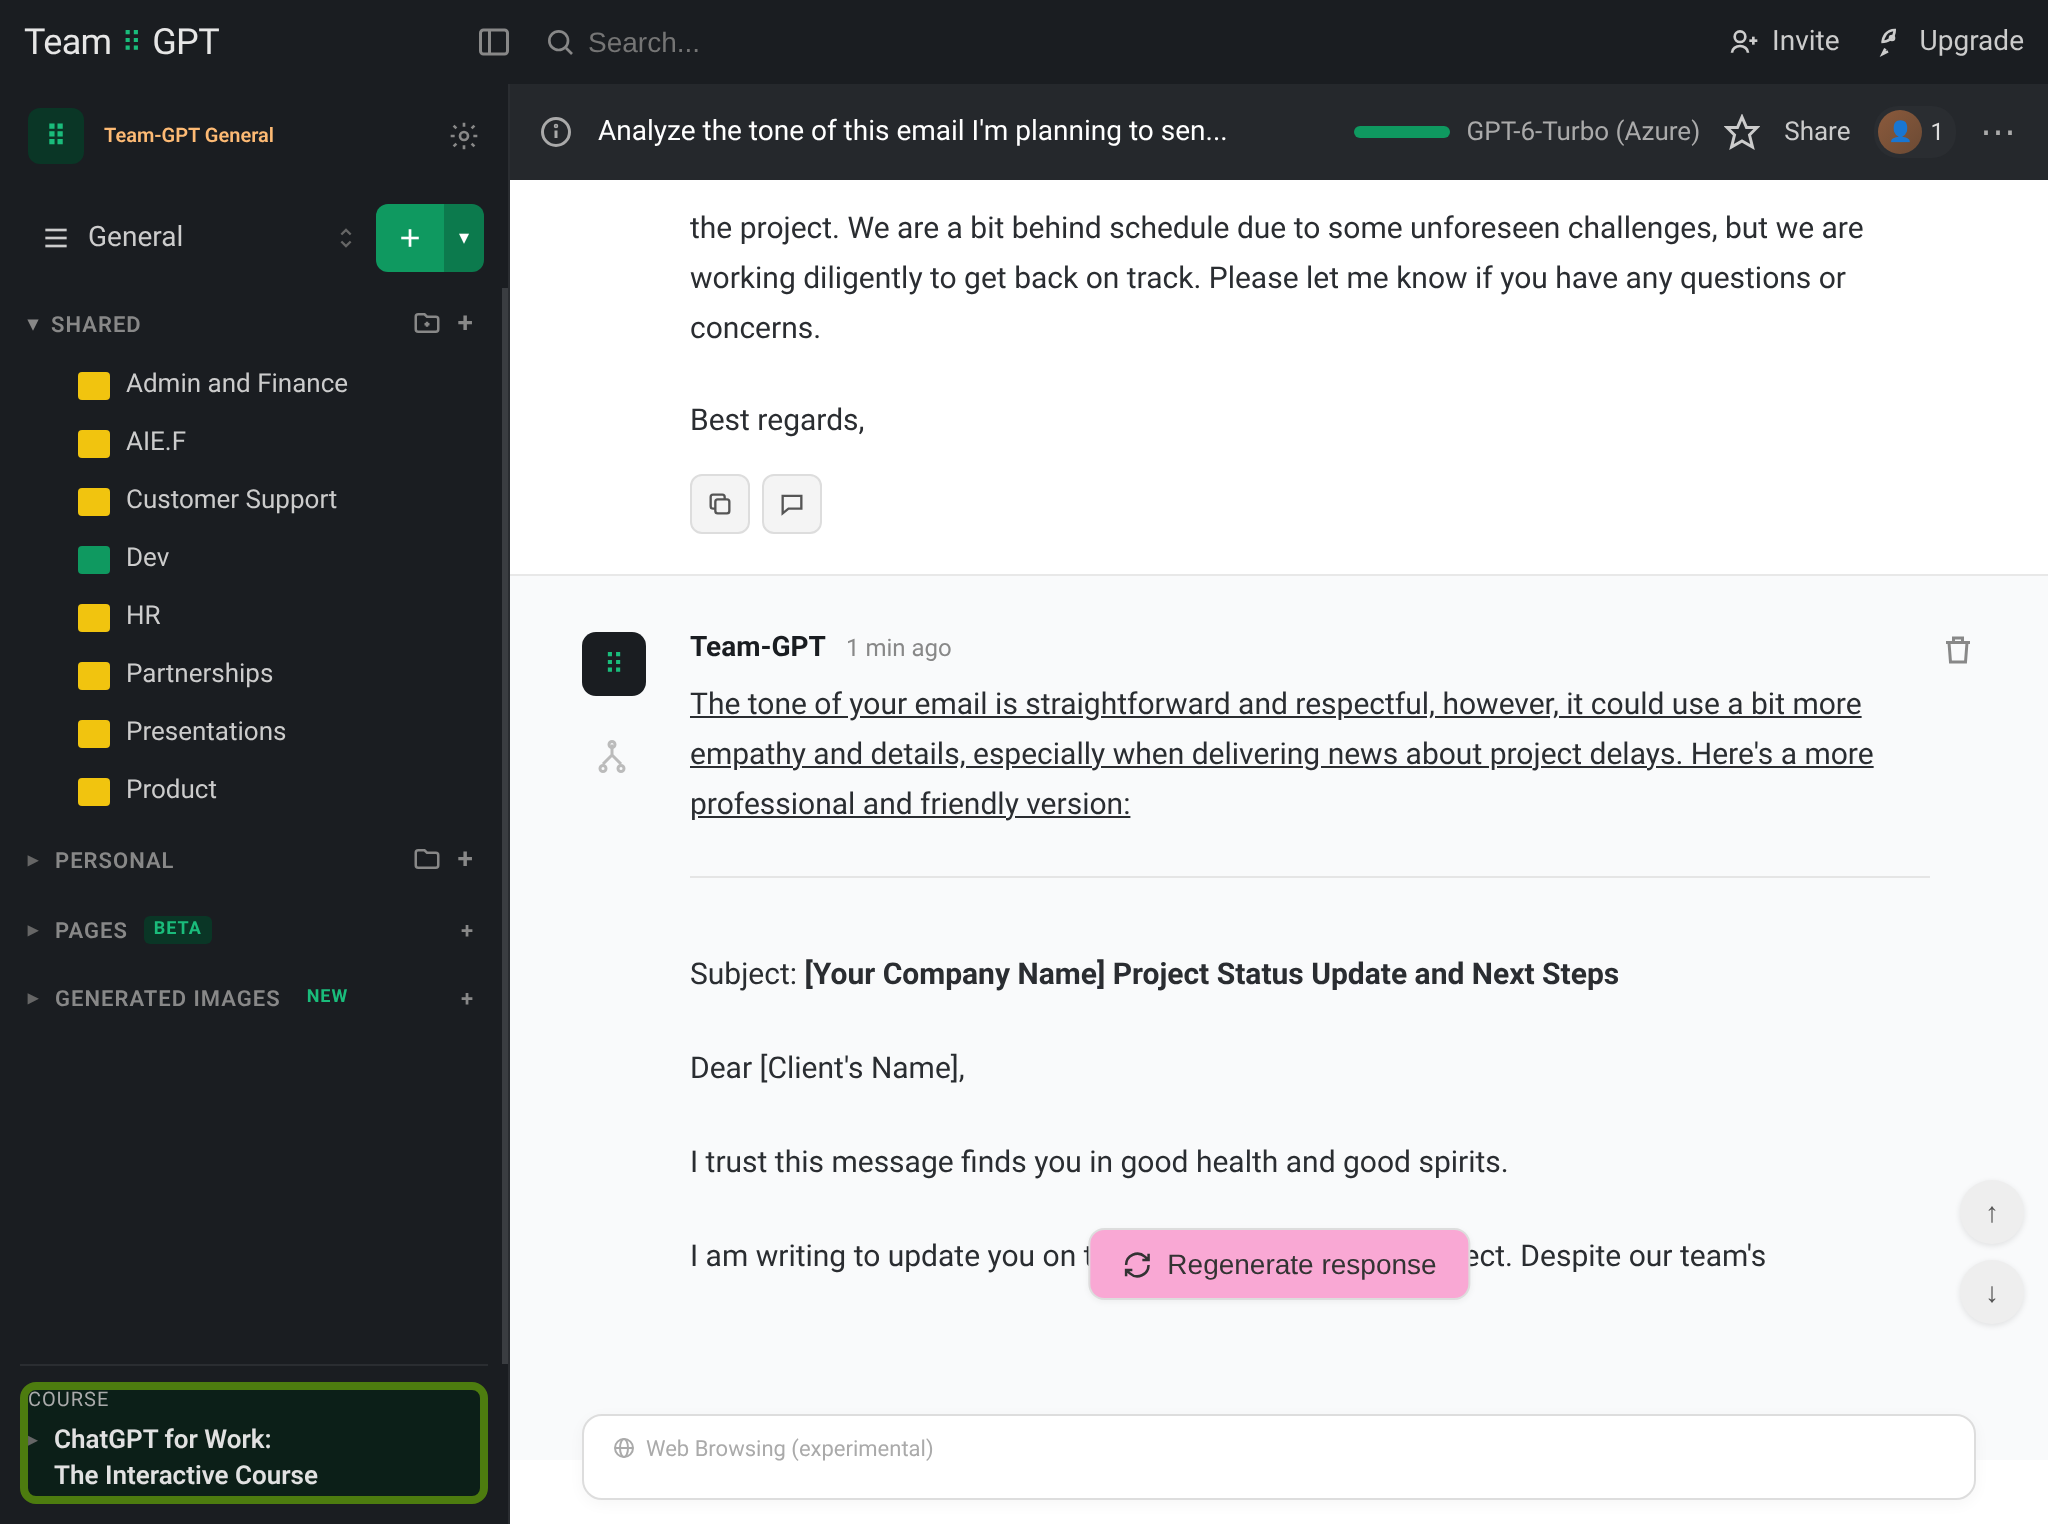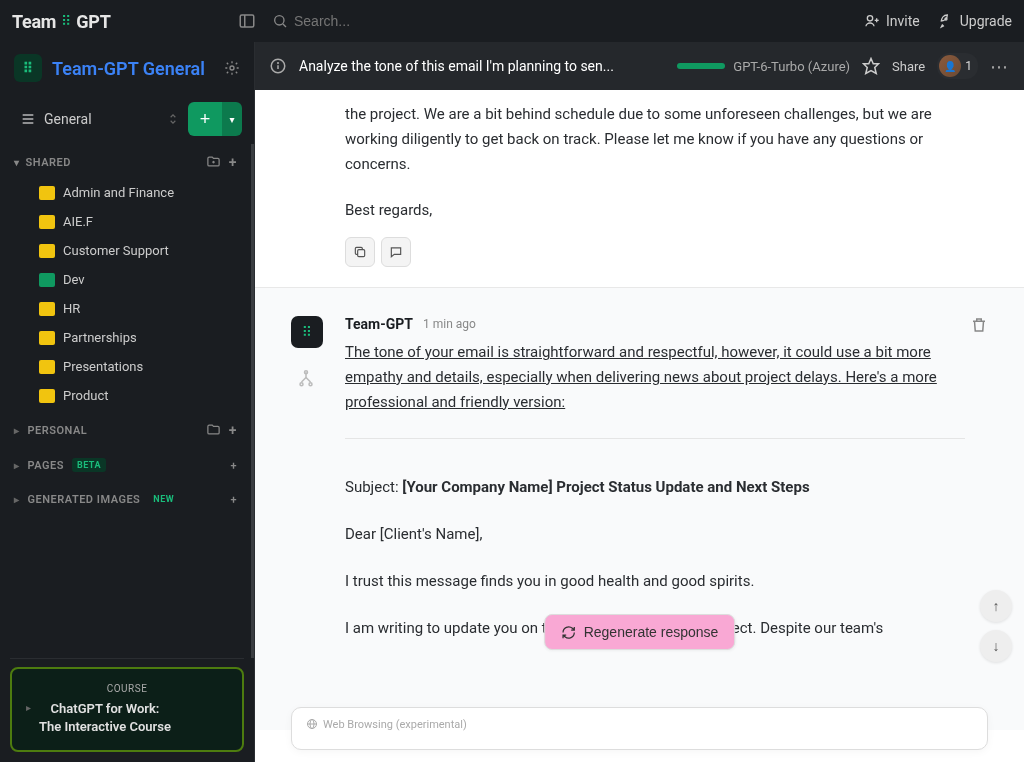--- a/index.html
+++ b/index.html
@@ -1,30 +1,30 @@
 <!DOCTYPE html>
 <html><head>
   <meta charset="utf-8">
   <style>
     * { margin: 0; padding: 0; box-sizing: border-box; }
     body { font-family: -apple-system, BlinkMacSystemFont, 'Segoe UI', Roboto, sans-serif; background: #1a1d21; color: #e1e1e1; width: 1024px; height: 762px; overflow: hidden; display: flex; flex-direction: column; }
     .top-header { height: 42px; background: #1a1d21; display: flex; align-items: center; padding: 0 12px; }
     .logo-area { display: flex; align-items: center; gap: 4px; width: 248px; }
-    .logo-text { font-size: 18px; font-weight: 700; color: #e6e6e6; letter-spacing: -0.3px; }
+    .logo-text { font-size: 18px; font-weight: 400; color: #e6e6e6; letter-spacing: -0.3px; }
     .logo-gpt { color: #e6e6e6; }
     .collapse-btn { margin-left: auto; color: #888; cursor: pointer; padding: 4px; }
     .search-area { flex: 1; display: flex; align-items: center; gap: 6px; color: #888; font-size: 14px; padding-left: 12px; }
     .search-input { background: transparent; border: none; outline: none; color: #aaa; font-size: 14px; width: 200px; }
     .top-actions { margin-left: auto; display: flex; gap: 18px; align-items: center; color: #ccc; font-size: 14px; }
     .action-item { display: flex; align-items: center; gap: 6px; cursor: pointer; }
     .body-area { flex: 1; display: flex; overflow: hidden; }
     .sidebar { width: 255px; background: #1a1d21; display: flex; flex-direction: column; border-right: 1px solid #2a2d31; }
     .workspace-row { display: flex; align-items: center; gap: 10px; padding: 12px 14px; }
     .ws-icon { width: 28px; height: 28px; background: #0a3626; border-radius: 6px; display: flex; align-items: center; justify-content: center; color: #1abc7b; font-size: 14px; font-weight: bold; }
-    .ws-name { color: #3b82f6; font-size: 18px; font-weight: 600; }
+    .ws-name { color: #fdba74; font-size: 10px; font-weight: 600; }
     .gear { margin-left: auto; color: #888; cursor: pointer; }
     .general-row { display: flex; align-items: center; padding: 8px 12px; gap: 0; }
     .general-select { display: flex; align-items: center; gap: 8px; flex: 1; color: #ccc; font-size: 14px; cursor: pointer; padding: 6px 8px; border-radius: 6px; }
     .updown { margin-left: auto; color: #666; }
     .plus-block { display: flex; }
     .plus-btn { background: #0f9960; color: white; border: none; width: 34px; height: 34px; display: flex; align-items: center; justify-content: center; cursor: pointer; font-size: 18px; border-radius: 6px 0 0 6px; }
     .plus-drop { background: #0c7a4d; color: white; border: none; width: 20px; height: 34px; display: flex; align-items: center; justify-content: center; cursor: pointer; border-radius: 0 6px 6px 0; font-size: 10px; }
     .section-hdr { display: flex; align-items: center; padding: 10px 14px 6px; color: #888; font-size: 11px; font-weight: 600; letter-spacing: 0.5px; }
     .section-acts { margin-left: auto; display: flex; gap: 8px; color: #888; }
     .section-acts span { cursor: pointer; font-size: 14px; }
@@ -32,21 +32,21 @@
     .folder-item { display: flex; align-items: center; gap: 8px; padding: 7px 14px 7px 28px; color: #ccc; font-size: 13px; cursor: pointer; }
     .folder-icon { width: 16px; height: 14px; border-radius: 2px; }
     .fi-yellow { background: #f1c40f; }
     .fi-green { background: #0f9960; }
     .sec-item { display: flex; align-items: center; gap: 8px; padding: 10px 14px; color: #888; font-size: 11px; font-weight: 600; letter-spacing: 0.5px; cursor: pointer; }
     .caret { font-size: 10px; color: #666; }
     .badge { font-size: 9px; font-weight: 700; padding: 2px 5px; border-radius: 3px; }
     .badge-beta { background: #0a3626; color: #1abc7b; }
     .badge-new { background: transparent; color: #1abc7b; }
     .sidebar-scroll { flex: 1; overflow-y: auto; border-right: 3px solid #3a3d41; }
-    .course-card { margin: 8px 10px 10px; background: #0c1f18; border: 2px solid #4d7c0f; border-radius: 8px; padding: 14px; color: #e1e1e1; text-align: center; }
+    .course-card { margin: 8px 10px 10px; background: #0c1f18; border: 4px solid #4d7c0f; border-radius: 8px; color: #e1e1e1; }
     .course-lbl { font-size: 10px; color: #aaa; letter-spacing: 0.5px; margin-bottom: 6px; }
     .course-title { font-size: 13px; font-weight: 600; line-height: 1.4; }
     .course-row { display: flex; align-items: flex-start; gap: 8px; }
     .main { flex: 1; display: flex; flex-direction: column; background: #f9fafb; position: relative; }
     .convo-header { height: 48px; background: #25282c; display: flex; align-items: center; padding: 0 14px; gap: 12px; color: #ddd; font-size: 14px; }
     .convo-title { font-weight: 400; color: #fff; flex: 0 0 320px; white-space: nowrap; overflow: hidden; text-overflow: ellipsis; }
     .model-badge { display: flex; align-items: center; gap: 8px; margin-left: auto; color: #aaa; font-size: 13px; }
     .model-bar { width: 48px; height: 6px; background: #0f9960; border-radius: 3px; }
     .hdr-btn { cursor: pointer; color: #ccc; display: flex; align-items: center; gap: 4px; font-size: 13px; }
     .avatar { width: 22px; height: 22px; border-radius: 50%; background: linear-gradient(135deg, #8b5a3c, #6b4a34); display: flex; align-items: center; justify-content: center; font-size: 10px; color: #fff; }

